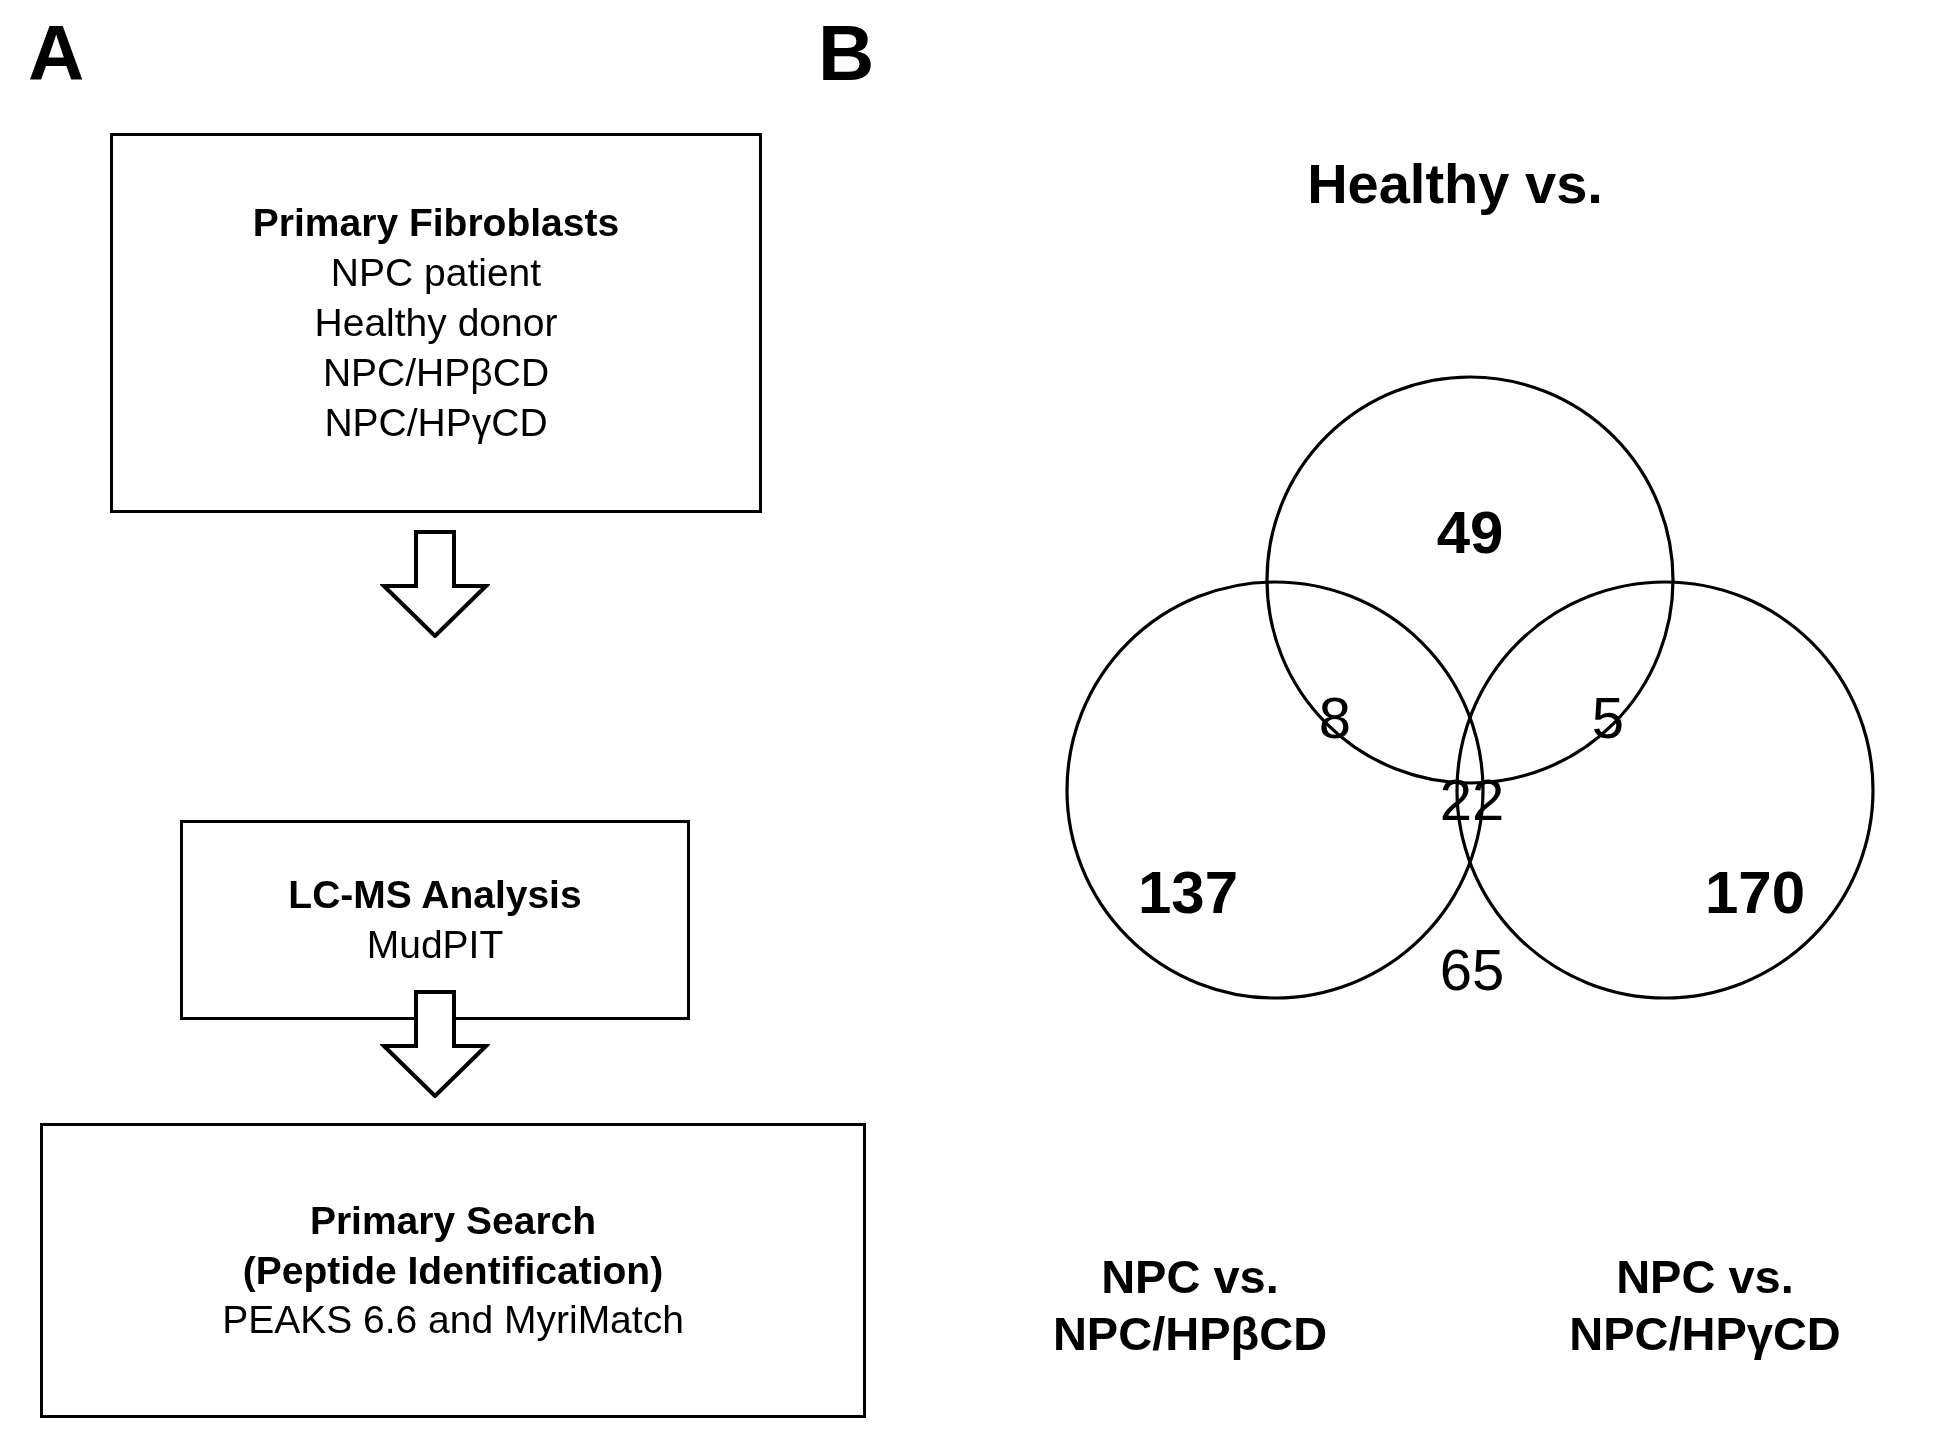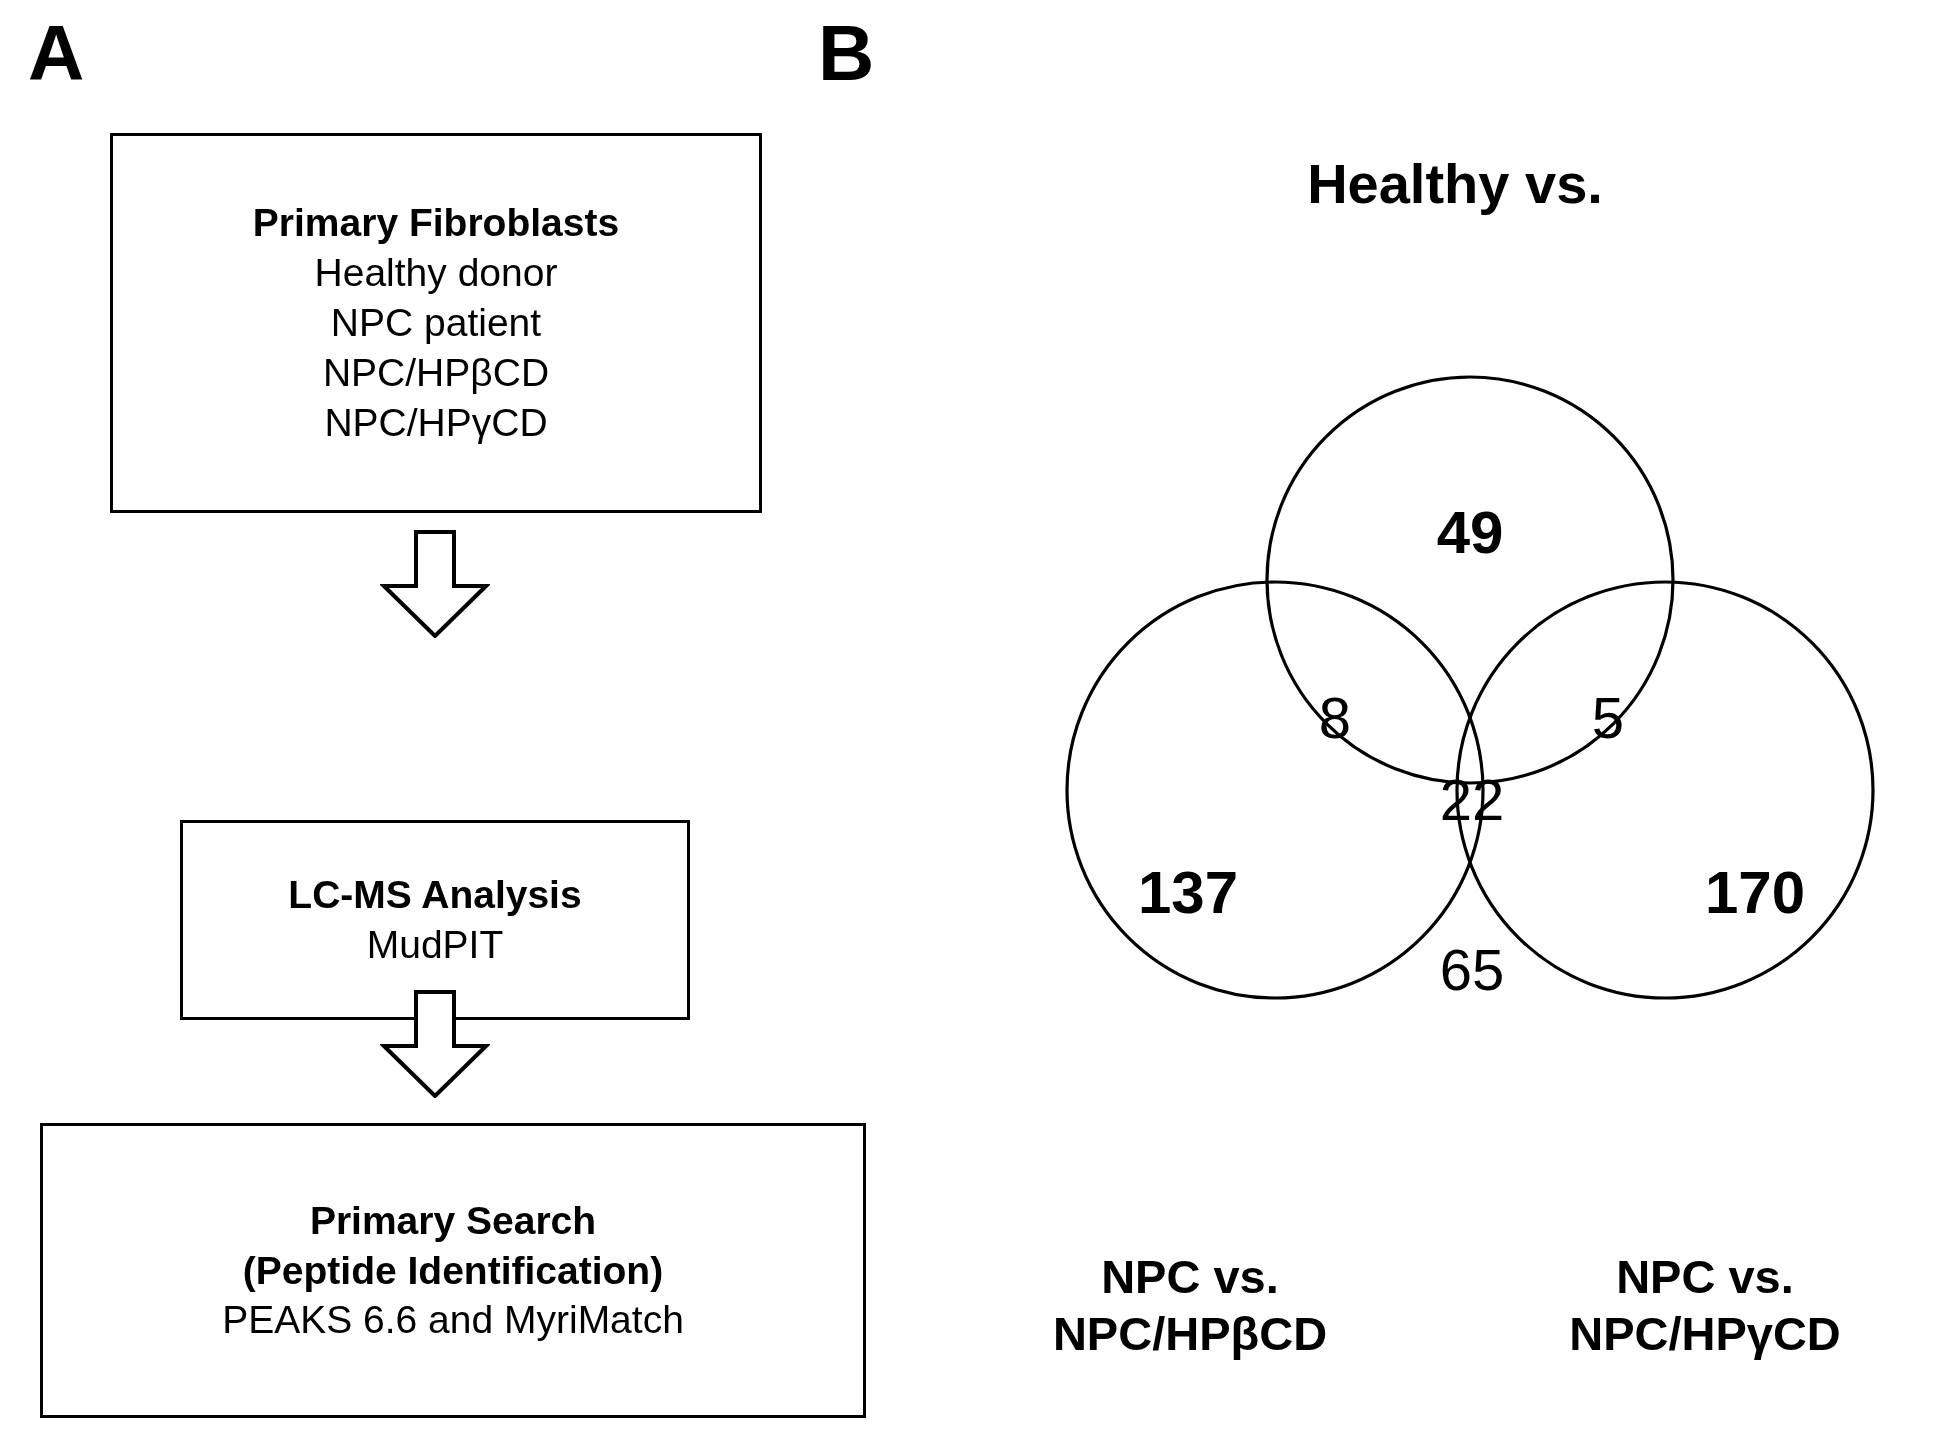--- a/index.html
+++ b/index.html
@@ -131,22 +131,22 @@
 </style>
 </head>
 <body>
 
 <div id="figure">
 
   <div id="panel-a-letter" class="panel-letter">A</div>
 
   <div id="box-primary-fibroblasts" class="flow-box">
     <span class="flow-line bold">Primary Fibroblasts</span>
+    <span class="flow-line">NPC patient</span>
     <span class="flow-line">Healthy donor</span>
-    <span class="flow-line">NPC patient</span>
     <span class="flow-line">NPC/HPβCD</span>
     <span class="flow-line">NPC/HPγCD</span>
   </div>
 
   <div id="arrow-1" class="flow-arrow">
     <svg viewBox="0 0 110 108" width="110" height="108" xmlns="http://www.w3.org/2000/svg">
       <polygon points="36,2 74,2 74,56 106,56 55,106 4,56 36,56" fill="#ffffff" stroke="#000000" stroke-width="4" stroke-linejoin="miter"></polygon>
     </svg>
   </div>
 

